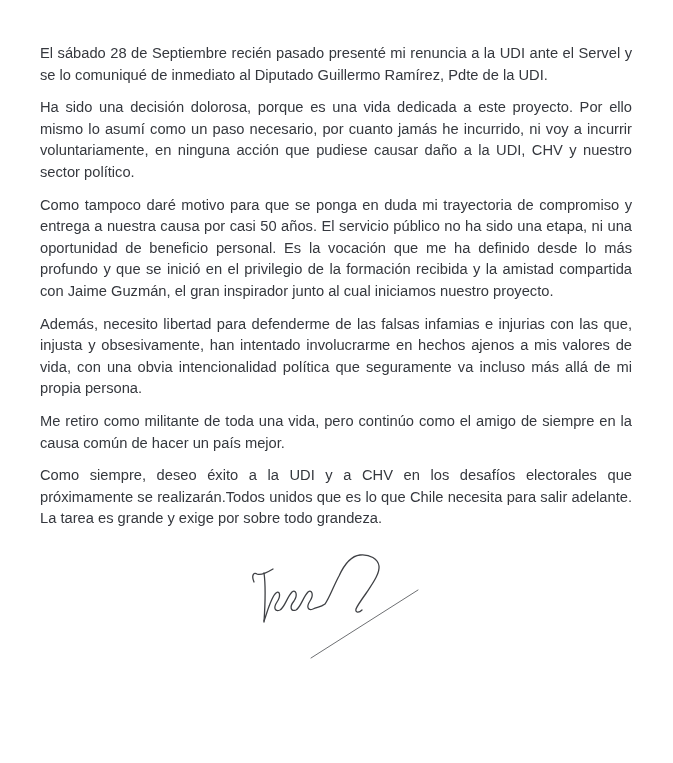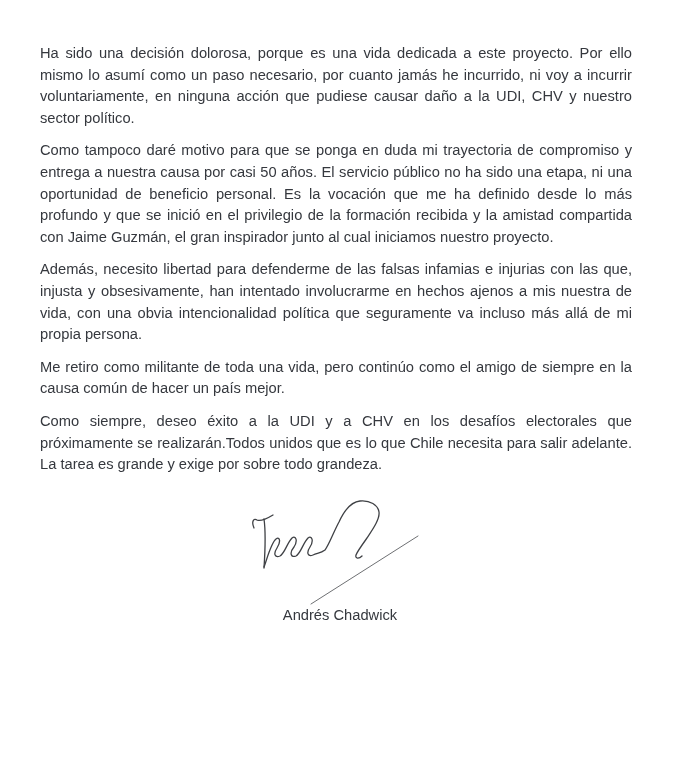--- a/index.html
+++ b/index.html
@@ -45,23 +45,24 @@
     margin-top: -2px;
     color: #35383e;
     white-space: nowrap;
   }
 </style>
 </head>
 <body>
 
 <div class="page">
 
+  <p class="para">El sábado 28 de Septiembre recién pasado presenté mi renuncia a la UDI ante el Servel y se lo comuniqué de inmediato al Diputado Guillermo Ramírez, Pdte de la UDI.</p>
   <p class="para">Ha sido una decisión dolorosa, porque es una vida dedicada a este proyecto. Por ello mismo lo asumí como un paso necesario, por cuanto jamás he incurrido, ni voy a incurrir voluntariamente, en ninguna acción que pudiese causar daño a la UDI, CHV y nuestro sector político.</p>
   <p class="para">Como tampoco daré motivo para que se ponga en duda mi trayectoria de compromiso y entrega a nuestra causa por casi 50 años. El servicio público no ha sido una etapa, ni una oportunidad de beneficio personal. Es la vocación que me ha definido desde lo más profundo y que se inició en el privilegio de la formación recibida y la amistad compartida con Jaime Guzmán, el gran inspirador junto al cual iniciamos nuestro proyecto.</p>
-  <p class="para">Además, necesito libertad para defenderme de las falsas infamias e injurias con las que, injusta y obsesivamente, han intentado involucrarme en hechos ajenos a mis nuestra de vida, con una obvia intencionalidad política que seguramente va incluso más allá de mi propia persona.</p>
+  <p class="para">Además, necesito libertad para defenderme de las falsas infamias e injurias con las que, injusta y obsesivamente, han intentado involucrarme en hechos ajenos a mis valores de vida, con una obvia intencionalidad política que seguramente va incluso más allá de mi propia persona.</p>
   <p class="para">Me retiro como militante de toda una vida, pero continúo como el amigo de siempre en la causa común de hacer un país mejor.</p>
   <p class="para">Como siempre, deseo éxito a la UDI y a CHV en los desafíos electorales que próximamente se realizarán.Todos unidos que es lo que Chile necesita para salir adelante. La tarea es grande y exige por sobre todo grandeza.</p>
 
   <div class="signature-block">
     <svg class="signature-svg" viewBox="0 0 200 120" xmlns="http://www.w3.org/2000/svg">
 
       <path d="M 14,41 C 11,34 14,31 17,33 C 21,35 28,31 33,28" fill="none" stroke="#3f4145" stroke-width="1.3" stroke-linecap="round"></path>
 
       <path d="M 24,32 C 26,46 25,66 24,81" fill="none" stroke="#3f4145" stroke-width="1.3" stroke-linecap="round"></path>
 
@@ -69,16 +70,15 @@
                C 27,72 31,56 36,52 C 40,49 41,55 37,61 C 33,67 35,71 40,69
                C 45,66 47,56 52,51 C 56,48 58,54 54,60 C 49,66 51,71 56,69
                C 61,66 63,56 68,51 C 72,48 74,54 70,60 C 66,66 68,70 73,68
                C 78,66 81,66 85,63
                C 89,58 94,44 99,35 C 104,24 111,15 120,14
                C 130,13 138,18 139,25 C 140,32 133,42 127,51
                C 122,58 117,65 116,68 C 115,72 119,72 122,69" fill="none" stroke="#3f4145" stroke-width="1.3" stroke-linecap="round"></path>
 
       <path d="M 71,117 L 178,49" fill="none" stroke="#6e7073" stroke-width="1" stroke-linecap="round"></path>
     </svg>
-    <div class="signature-name">Andrés Chadwick</div>
   </div>
 
 </div>
 
 </body></html>

